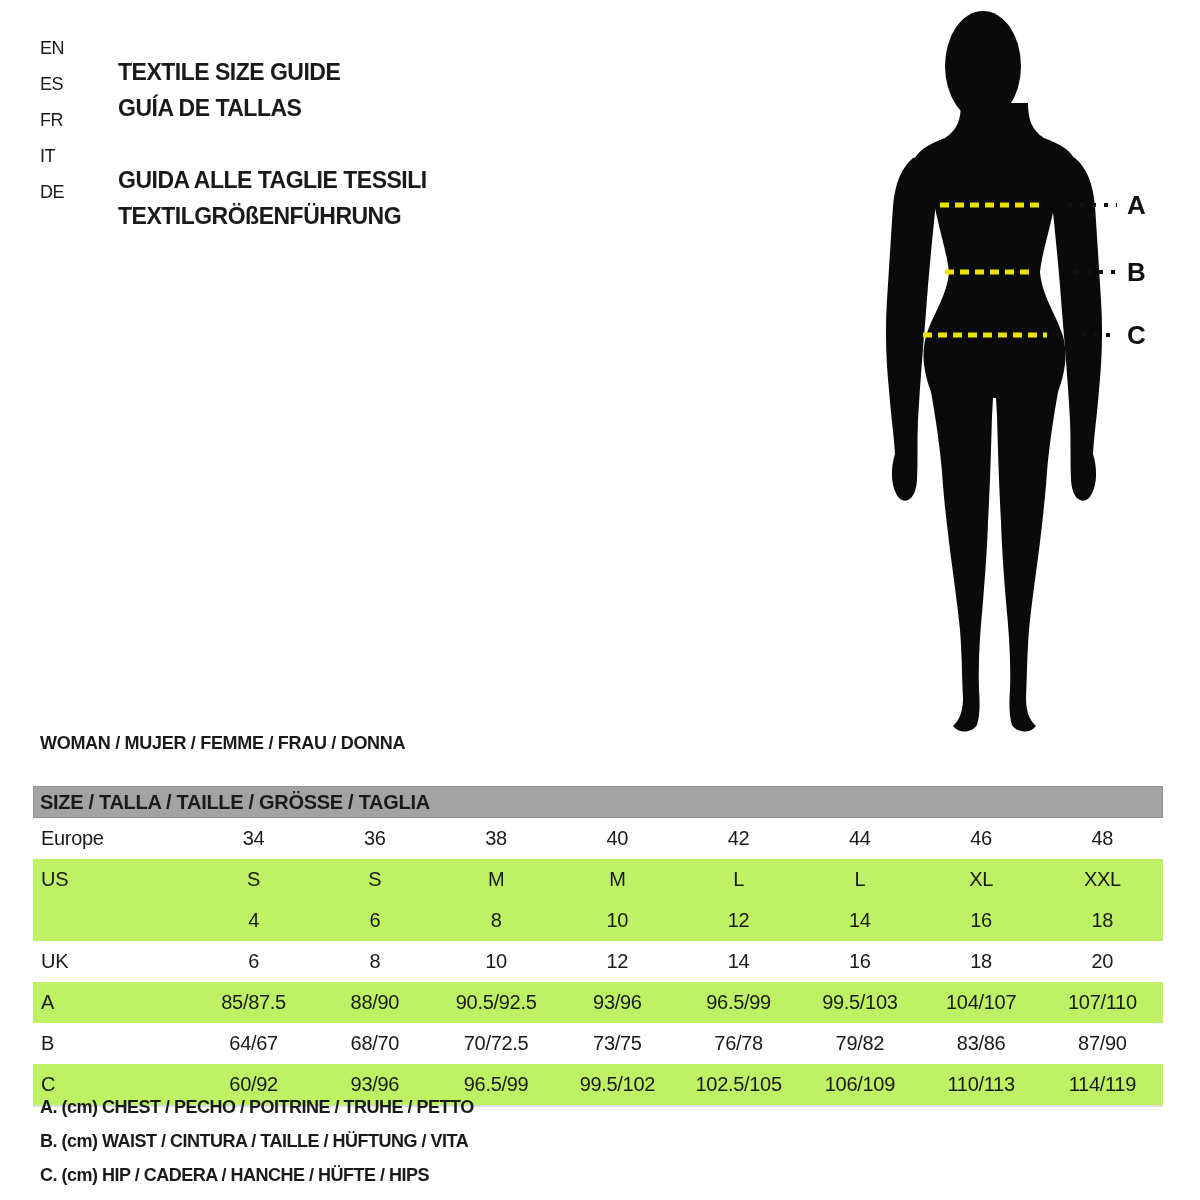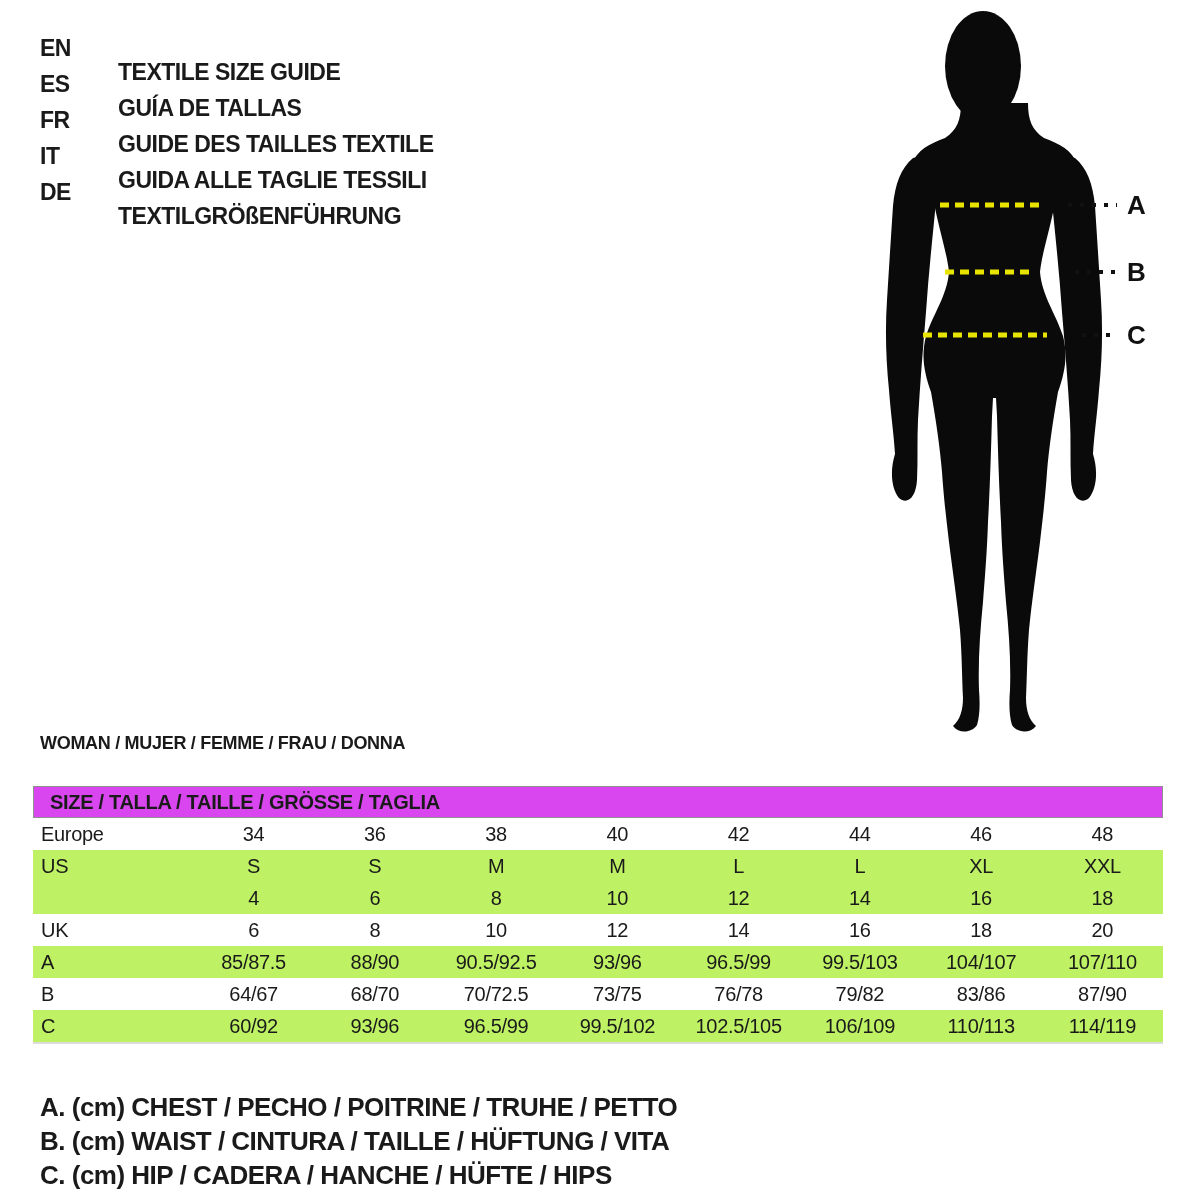--- a/index.html
+++ b/index.html
@@ -6,62 +6,61 @@
   body {
     width:1200px; height:1200px; background:#ffffff;
     font-family:"Liberation Sans","DejaVu Sans",sans-serif;
     color:#1a1a1a; position:relative; overflow:hidden;
   }
   .abs { position:absolute; }
 
   
   .lang-block { left:40px; top:30px; }
   .lang-row { display:flex; height:36px; align-items:center; }
-  .lang-code { width:78px; font-size:23px; font-weight:700; letter-spacing:-0.5px; }
+  .lang-code { width:78px; font-size:18px; font-weight:400; letter-spacing:-0.5px; }
   .lang-title { font-size:23px; font-weight:700; letter-spacing:-0.5px; white-space:nowrap;margin-top:48px; }
 
   
   .figure-svg { left:855px; top:8px; width:300px; height:730px; }
   .measure-label { font-size:26px; font-weight:600; color:#111; width:30px; text-align:left; }
 
   
   .section-title { left:40px; top:733px; font-size:18px; font-weight:700; letter-spacing:-0.3px; }
 
   
   .size-table { left:33px; top:786px; width:1130px; font-size:20px; letter-spacing:-0.3px; }
   .thead {
-    height:30px; background:#d946ef; border:1px solid #909090;
-    display:flex; align-items:center; padding-left:16px;
+    height:30px; background:#a3a3a3; border:1px solid #909090;
+    display:flex; align-items:center; padding-left:6px;
     font-weight:700; font-size:20px;
   }
-  .trow { display:grid; grid-template-columns:160px repeat(8,1fr); height:32px; align-items:center; }
+  .trow { display:grid; grid-template-columns:160px repeat(8,1fr); height:41px; align-items:center; }
   .trow.shade { background:#bef264; }
   .tbody { border-bottom:2px solid #dcdcdc; }
   .tlabel { padding-left:8px; text-align:left; }
   .tcell { text-align:center; }
 
   
   .legend { left:40px; top:1090px; }
-  .legend-line { height:34px; line-height:34px; font-size:26px; font-weight:700; letter-spacing:-0.5px; white-space:nowrap; }
+  .legend-line { height:34px; line-height:34px; font-size:18px; font-weight:700; letter-spacing:-0.5px; white-space:nowrap; }
 </style>
 </head>
 <body>
 
 <div class="abs lang-block">
   <div class="lang-row">
     <span class="lang-code">EN</span>
     <span class="lang-title">TEXTILE SIZE GUIDE</span>
   </div>
   <div class="lang-row">
     <span class="lang-code">ES</span>
     <span class="lang-title">GUÍA DE TALLAS</span>
   </div>
   <div class="lang-row">
     <span class="lang-code">FR</span>
-    <span class="lang-title">GUIDE DES TAILLES TEXTILE</span>
   </div>
   <div class="lang-row">
     <span class="lang-code">IT</span>
     <span class="lang-title">GUIDA ALLE TAGLIE TESSILI</span>
   </div>
   <div class="lang-row">
     <span class="lang-code">DE</span>
     <span class="lang-title">TEXTILGRÖßENFÜHRUNG</span>
   </div>
 </div>

